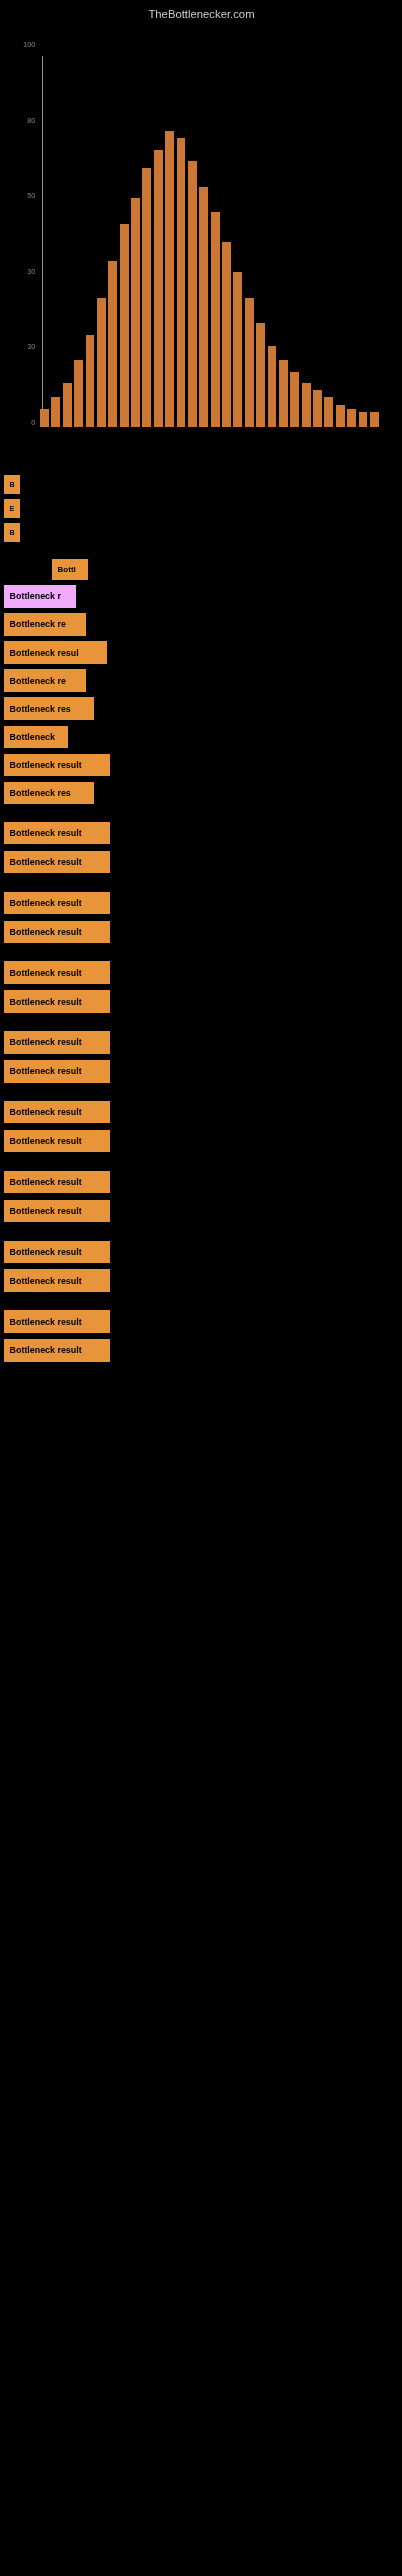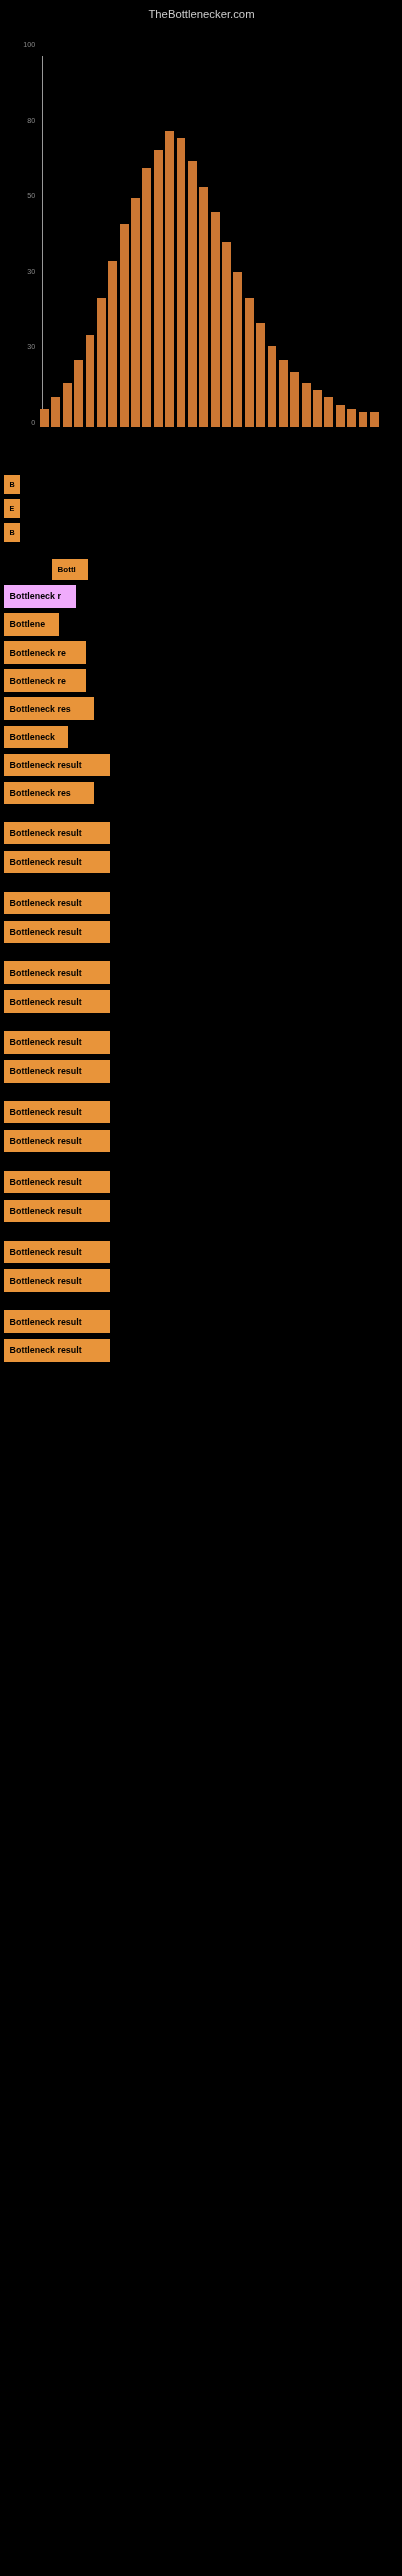--- a/index.html
+++ b/index.html
@@ -194,30 +194,30 @@
   <div class="result-row" style="height:21px;margin-bottom:4.8px;">
     <div class="result-label-box" style="min-width:36px;font-size:8px;background-color:#e8943a;margin-left:48px;">Bottl</div>
     <div class="result-fill-area"></div>
   </div>
 
   <div class="result-row" style="height:22.5px;margin-bottom:5.6px;">
     <div class="result-label-box" style="min-width:72px;font-size:8.9px;background-color:#f0abfc;">Bottleneck r</div>
     <div class="result-fill-area"></div>
   </div>
 
-  <div class="result-row" style="height:22.5px;margin-bottom:5.6px;">
-    <div class="result-label-box" style="min-width:55px;font-size:8.9px;background-color:#e8943a;">Bottlene</div>
-    <div class="result-fill-area"></div>
-  </div>
 
   <div class="result-row" style="height:22.5px;margin-bottom:5.6px;">
     <div class="result-label-box" style="min-width:82px;font-size:8.9px;background-color:#e8943a;">Bottleneck re</div>
     <div class="result-fill-area"></div>
   </div>
 
+  <div class="result-row" style="height:22.5px;margin-bottom:5.6px;">
+    <div class="result-label-box" style="min-width:103px;font-size:8.9px;background-color:#e8943a;">Bottleneck resul</div>
+    <div class="result-fill-area"></div>
+  </div>
 
   <div class="result-row" style="height:22.5px;margin-bottom:5.6px;">
     <div class="result-label-box" style="min-width:82px;font-size:8.9px;background-color:#e8943a;">Bottleneck re</div>
     <div class="result-fill-area"></div>
   </div>
 
   <div class="result-row" style="height:22.5px;margin-bottom:5.6px;">
     <div class="result-label-box" style="min-width:90px;font-size:8.9px;background-color:#e8943a;">Bottleneck res</div>
     <div class="result-fill-area"></div>
   </div>

